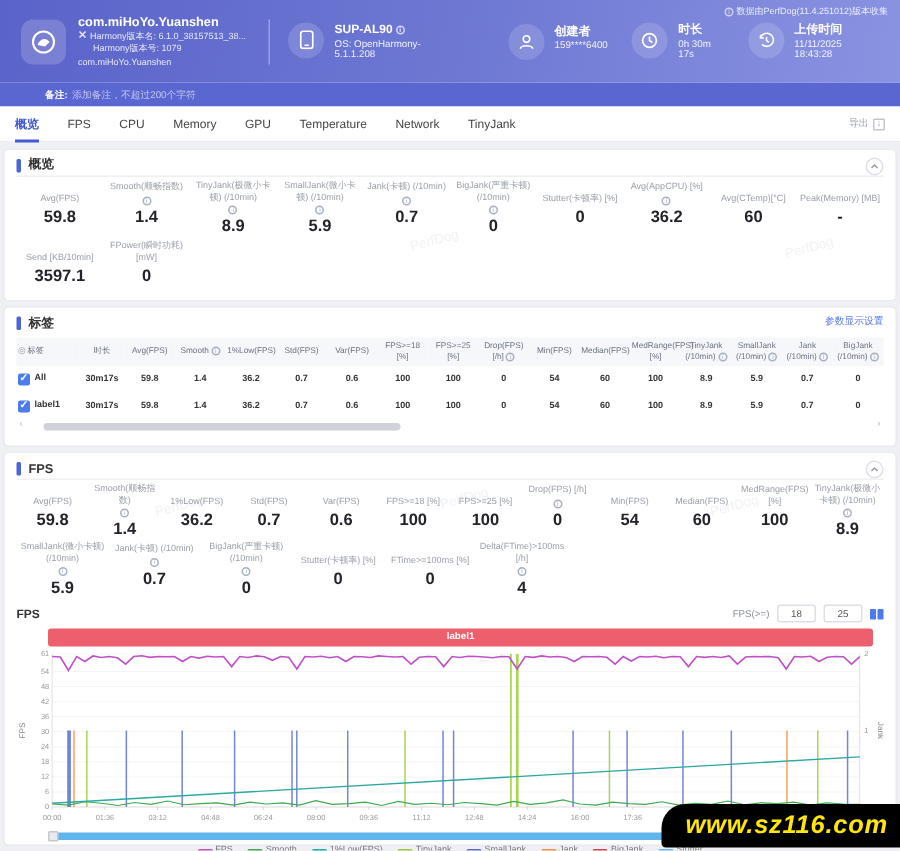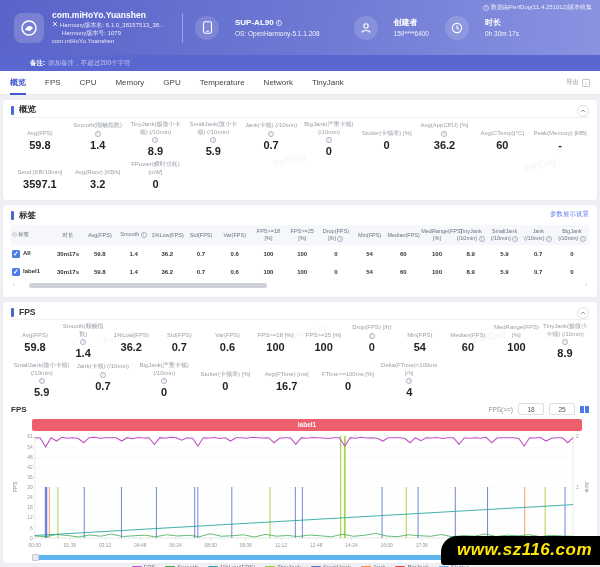--- a/index.html
+++ b/index.html
@@ -8,21 +8,21 @@
 
   
   .header { height:55px; background:linear-gradient(100deg,#5a63c9 0%,#6f7ad4 55%,#8a93e1 100%);
     display:flex; align-items:center; padding:0 14px; color:#fff; position:relative; }
   .app-icon { width:30px; height:30px; border-radius:8px; background:rgba(255,255,255,.18);
     display:flex; align-items:center; justify-content:center; flex:0 0 auto; }
   .app-info { margin-left:8px; width:118px; }
   .app-name { font-size:8.5px; font-weight:bold; line-height:1.3; }
   .app-sub { font-size:6px; opacity:.85; line-height:1.35; display:flex; align-items:center; gap:2px; }
   .vdiv { width:1px; height:30px; background:rgba(255,255,255,.35); margin:0 12px; }
-  .hblock { display:flex; align-items:center; gap:16px; }
+  .hblock { display:flex; align-items:flex-start; gap:7px; }
   .circle-icon { width:24px; height:24px; border-radius:50%; background:rgba(255,255,255,.15);
     display:flex; align-items:center; justify-content:center; flex:0 0 auto; }
   .hb-label { font-size:8px; font-weight:bold; line-height:1.2; display:flex; align-items:center; gap:2px; }
   .hb-value { font-size:6.5px; opacity:.9; margin-top:2px; }
   .source-note { position:absolute; top:3px; right:8px; font-size:6px; opacity:.85; display:flex; align-items:center; gap:2px; }
 
   .info-i { display:inline-block; width:6px; height:6px; border:1px solid rgba(160,168,185,.9); border-radius:50%;
     font-size:4.5px; line-height:4.5px; text-align:center; color:#a7aec0; font-style:normal; flex:0 0 auto; }
   .header .info-i, .source-note .info-i { border-color:rgba(255,255,255,.7); color:rgba(255,255,255,.85); }
 
@@ -152,20 +152,33 @@
       <svg width="12" height="12" viewBox="0 0 12 12">
           <circle cx="6" cy="6" r="4.6" fill="none" stroke="#fff" stroke-width="1.1"></circle>
           <path d="M6 3.4 V6 L8 7.4" fill="none" stroke="#fff" stroke-width="1.1"></path>
         </svg>
     </div>
     <div>
       <div class="hb-label">时长</div>
       <div class="hb-value">0h 30m 17s</div>
     </div>
   </div>
+  <div class="hblock" style="margin-left:14px">
+    <div class="circle-icon">
+      <svg width="12" height="12" viewBox="0 0 12 12">
+          <path d="M2 2.2 L2 4.4 L4.2 4.4" fill="none" stroke="#fff" stroke-width="1"></path>
+          <path d="M2 4.2 A4.4 4.4 0 1 1 3 8.6" fill="none" stroke="#fff" stroke-width="1.1"></path>
+          <path d="M6 3.6 V6 L7.8 7.2" fill="none" stroke="#fff" stroke-width="1"></path>
+        </svg>
+    </div>
+    <div>
+      <div class="hb-label">上传时间</div>
+      <div class="hb-value">11/11/2025 18:43:28</div>
+    </div>
+  </div>
   <div class="source-note">
     <i class="info-i">i</i>
     <span>数据由PerfDog(11.4.251012)版本收集</span>
   </div>
 </div>
 
 <div class="remark">
   <span class="prefix">备注:</span>
   <span class="placeholder">添加备注，不超过200个字符</span>
 </div>
@@ -264,26 +277,20 @@
         </div>
         <div class="stat-value">-</div>
       </div>
     </div>
   <div class="stats-row narrow">
       <div class="stat">
         <div class="stat-label">
           <span>Send [KB/10min]</span>
         </div>
         <div class="stat-value">3597.1</div>
-      </div>
-      <div class="stat">
-        <div class="stat-label">
-          <span>Avg(Recv) [KB/s]</span>
-        </div>
-        <div class="stat-value">3.2</div>
       </div>
       <div class="stat">
         <div class="stat-label">
           <span>FPower(瞬时功耗) [mW]</span>
         </div>
         <div class="stat-value">0</div>
       </div>
     </div>
   <span class="pd" style="left:270px;top:55px">PerfDog</span>
   <span class="pd" style="left:520px;top:60px">PerfDog</span>
@@ -472,26 +479,20 @@
           <span>BigJank(严重卡顿) (/10min)</span>
           <i class="info-i">i</i>
         </div>
         <div class="stat-value">0</div>
       </div>
       <div class="stat">
         <div class="stat-label">
           <span>Stutter(卡顿率) [%]</span>
         </div>
         <div class="stat-value">0</div>
-      </div>
-      <div class="stat">
-        <div class="stat-label">
-          <span>Avg(FTime) [ms]</span>
-        </div>
-        <div class="stat-value">16.7</div>
       </div>
       <div class="stat">
         <div class="stat-label">
           <span>FTime&gt;=100ms [%]</span>
         </div>
         <div class="stat-value">0</div>
       </div>
       <div class="stat">
         <div class="stat-label">
           <span>Delta(FTime)&gt;100ms [/h]</span>

